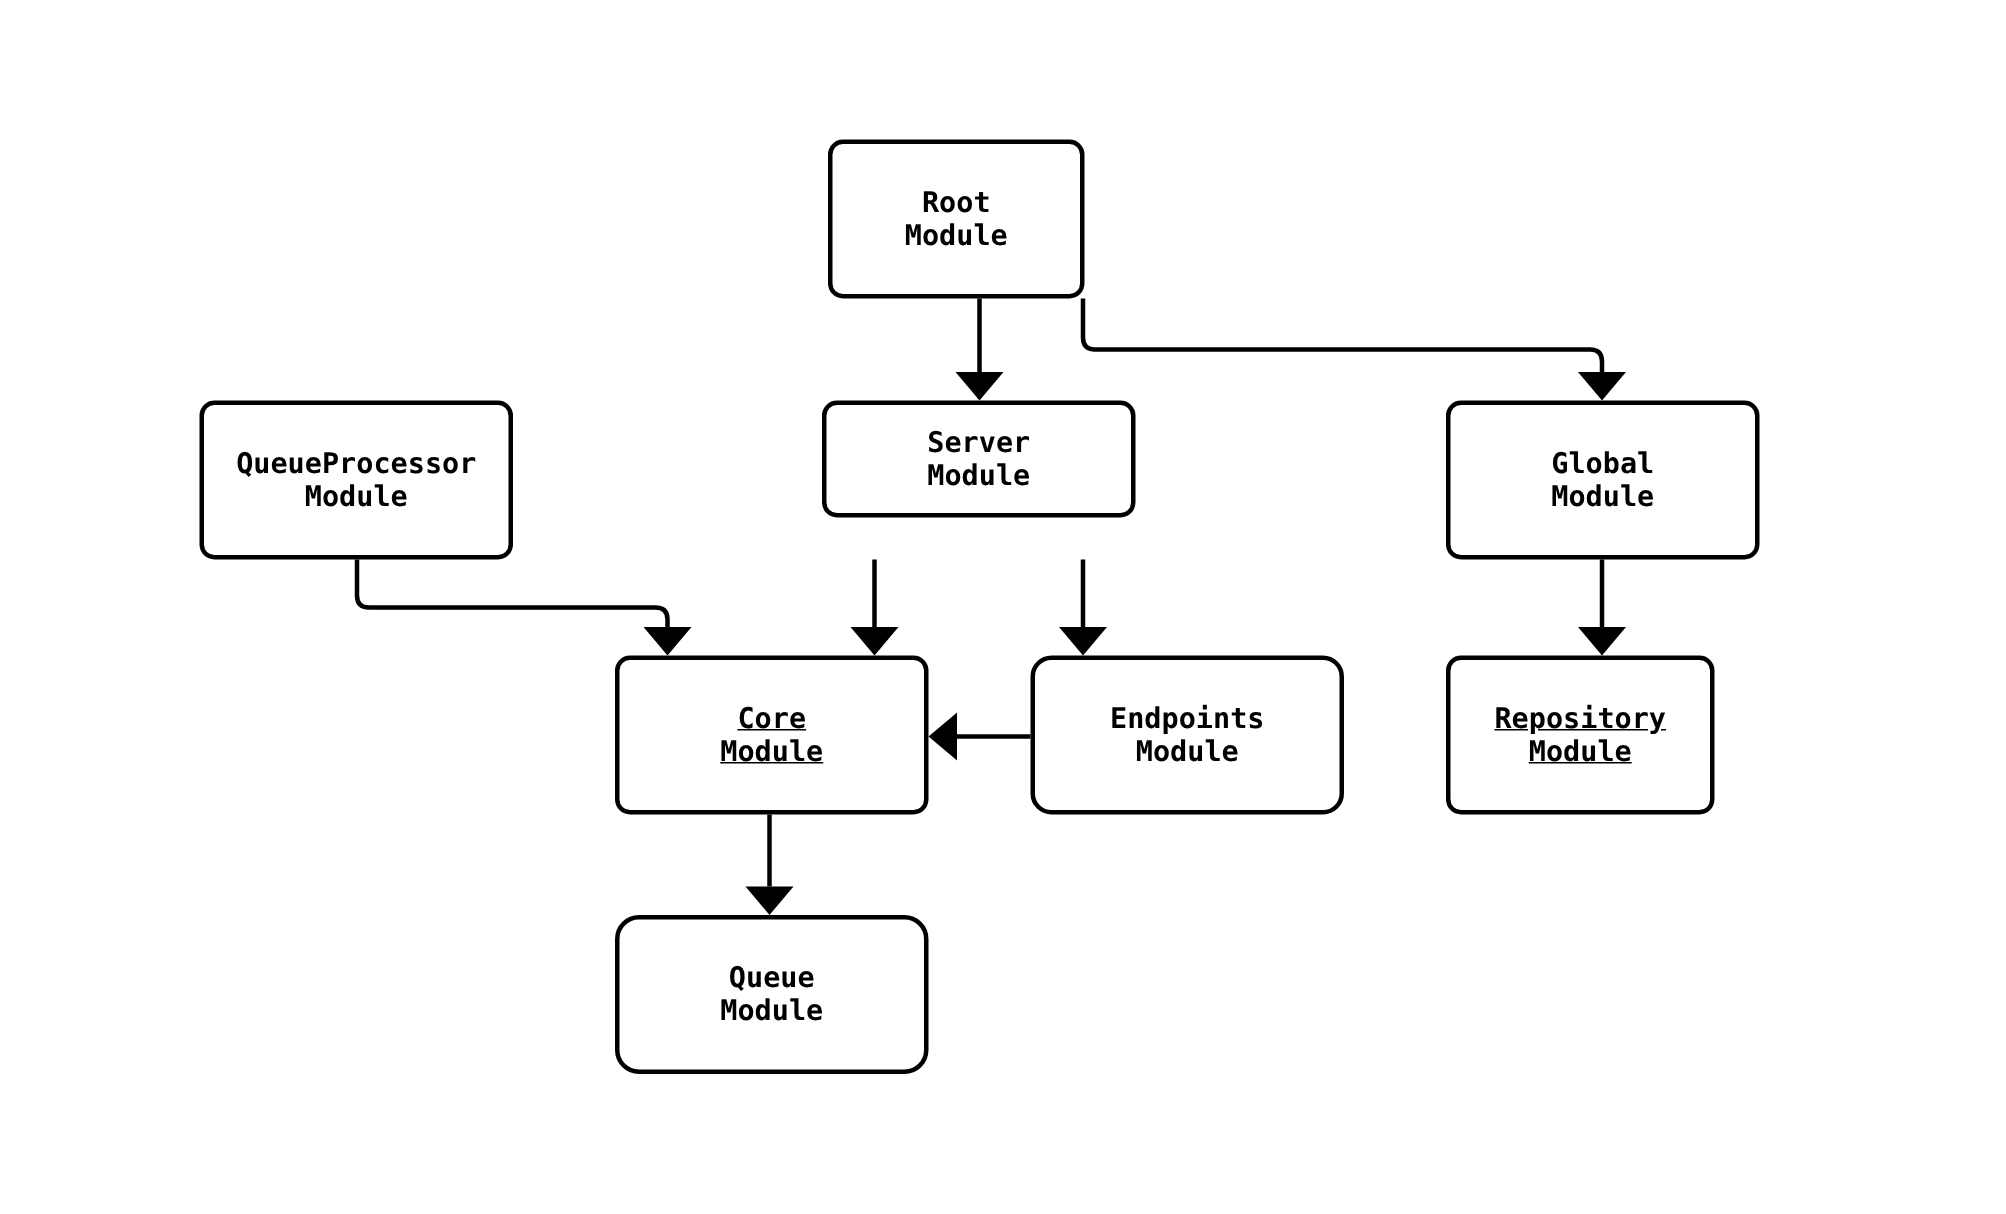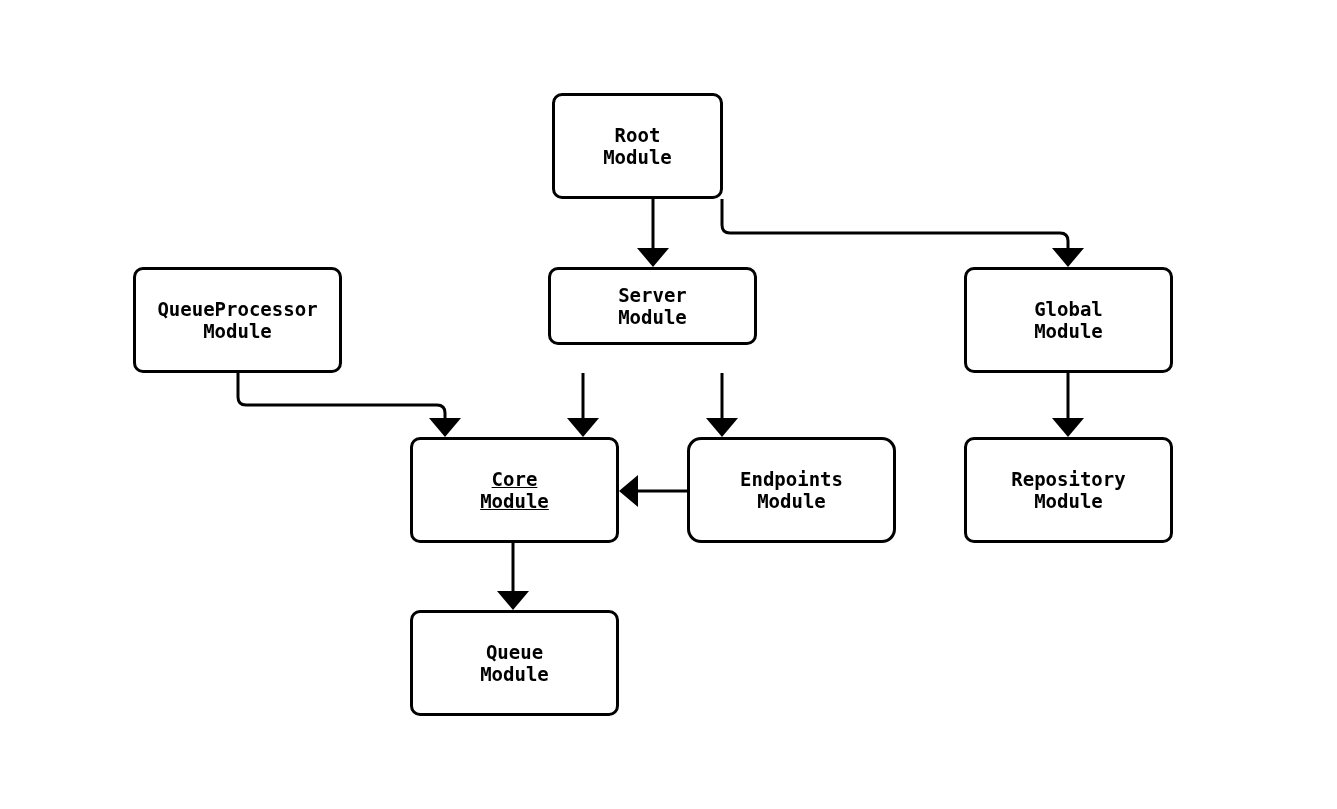--- a/index.html
+++ b/index.html
@@ -82,22 +82,22 @@
 Module</span>
       </div>
       <div class="node" style="left: 410px; top: 437px; width: 209px; height: 106px; text-decoration: underline;">
         <span class="node-label">Core
 Module</span>
       </div>
       <div class="node" style="left: 687px; top: 437px; width: 209px; height: 106px; border-radius: 14px;">
         <span class="node-label">Endpoints
 Module</span>
       </div>
-      <div class="node" style="left: 964px; top: 437px; width: 209px; height: 106px;">
+      <div class="node" style="left: 964px; top: 437px; width: 179px; height: 106px; text-decoration: underline;">
         <span class="node-label">Repository
 Module</span>
       </div>
-      <div class="node" style="left: 410px; top: 610px; width: 209px; height: 106px;">
+      <div class="node" style="left: 410px; top: 610px; width: 209px; height: 106px; border-radius: 16px;">
         <span class="node-label">Queue
 Module</span>
       </div>
     </div>
 </div>
 
 </body></html>

